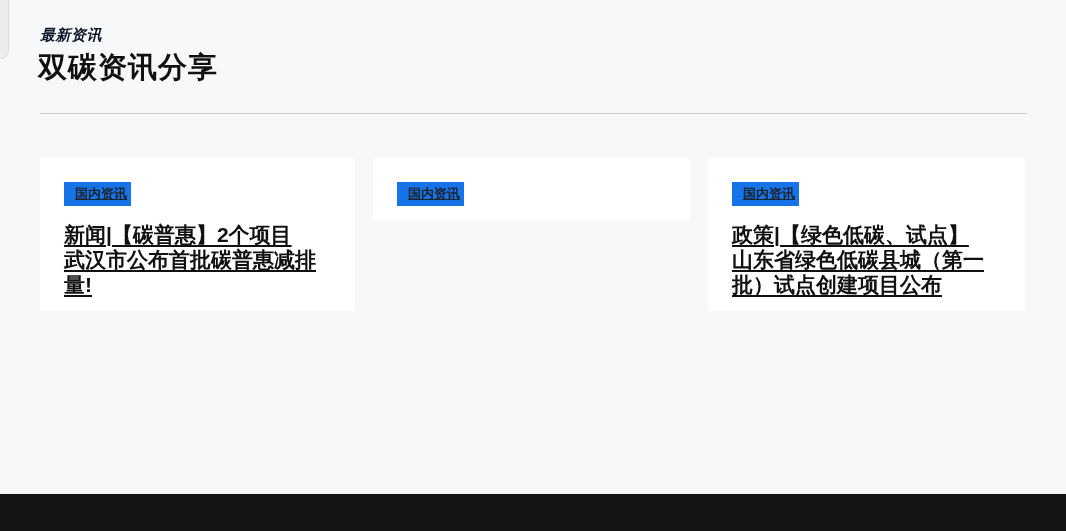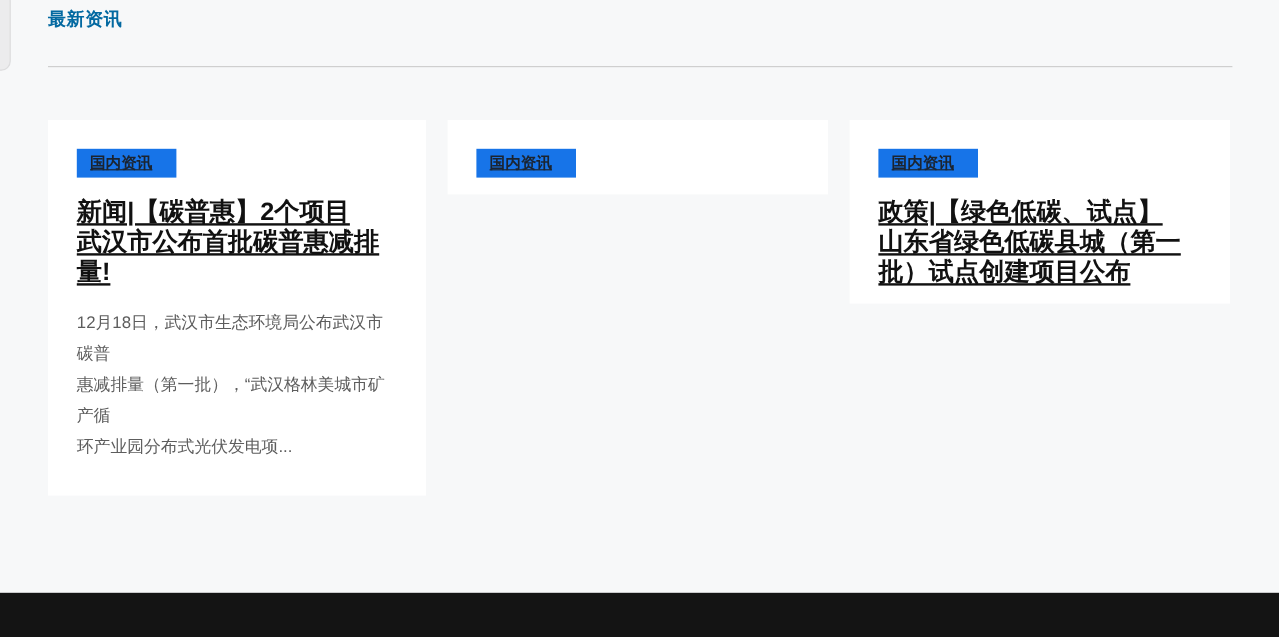--- a/index.html
+++ b/index.html
@@ -16,25 +16,26 @@
     background: #ececed;
     border: 1px solid #dcdcdd;
     border-radius: 8px;
   }
   .content {
     position: absolute;
     left: 40px; top: 0;
     width: 987px;
   }
   .section-label {
-    margin-top: 7px;
+    margin-top: 26px;
     font-size: 15px;
     font-weight: 700;
-    color: #0369a1;
+    color: #0f172a;
     letter-spacing: 0.5px;
+    font-style: italic;
   }
   .page-title {
     margin: 5px 0 0 -2px;
     font-size: 29px;
     line-height: 34px;
     font-weight: 800;
     color: #111111;
     letter-spacing: 1px;
   }
   .divider {
@@ -57,21 +58,21 @@
   .card-1 { width: 315px; }
   .card-2 { width: 317px; }
   .card-3 { width: 317px; }
   .badge {
     display: inline-block;
     background: #1774e8;
     color: #1b2430;
     font-size: 13px;
     font-weight: 700;
     line-height: 15px;
-    padding: 4px 20px 5px 11px;
+    padding: 4px 4px 5px 11px;
     text-decoration: underline;
     cursor: pointer;
   }
   .card-title {
     display: block;
     margin-top: 16px;
     font-size: 21px;
     line-height: 25px;
     font-weight: 700;
     color: #111111;
@@ -95,32 +96,30 @@
     background: #141414;
   }
 </style>
 </head>
 <body>
 
 <div class="corner-deco"></div>
 
 <div class="content">
   <div class="section-label">最新资讯</div>
+  <h1 class="page-title">双碳资讯分享</h1>
   <hr class="divider">
 
   <div class="cards">
 
     <article class="card card-1">
       <a class="badge">国内资讯</a>
       <a class="card-title">新闻|【碳普惠】2个项目
 武汉市公布首批碳普惠减排
 量!</a>
-      <p class="card-excerpt">12月18日，武汉市生态环境局公布武汉市碳普
-惠减排量（第一批），“武汉格林美城市矿产循
-环产业园分布式光伏发电项...</p>
     </article>
 
     <article class="card card-2">
       <a class="badge">国内资讯</a>
     </article>
 
     <article class="card card-3">
       <a class="badge">国内资讯</a>
       <a class="card-title">政策|【绿色低碳、试点】
 山东省绿色低碳县城（第一

